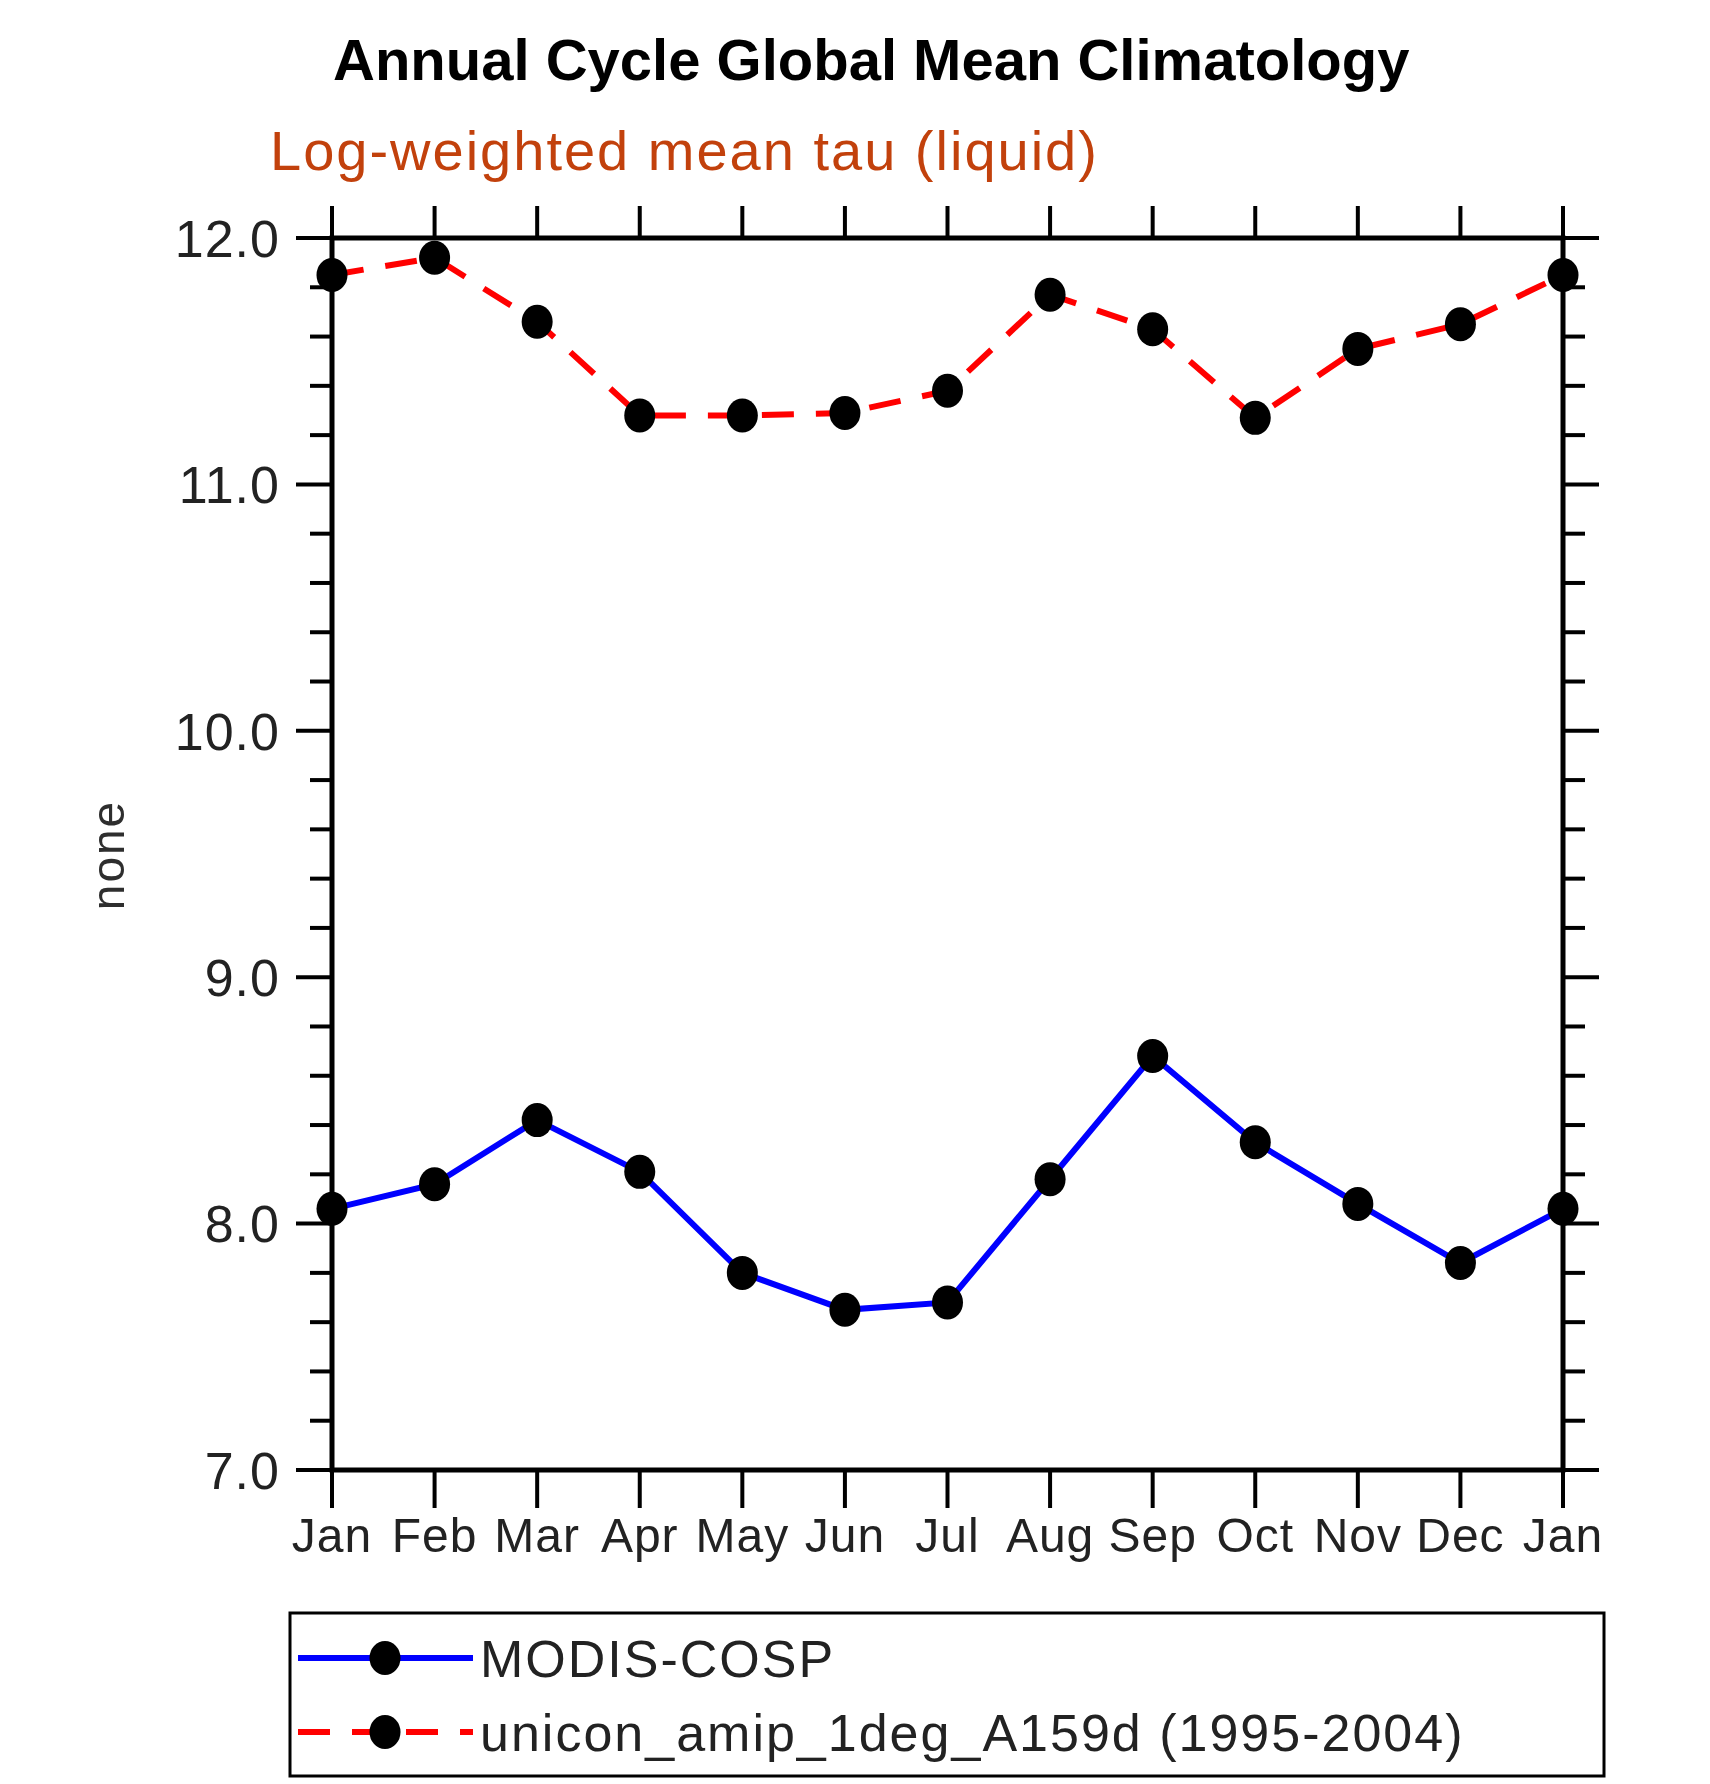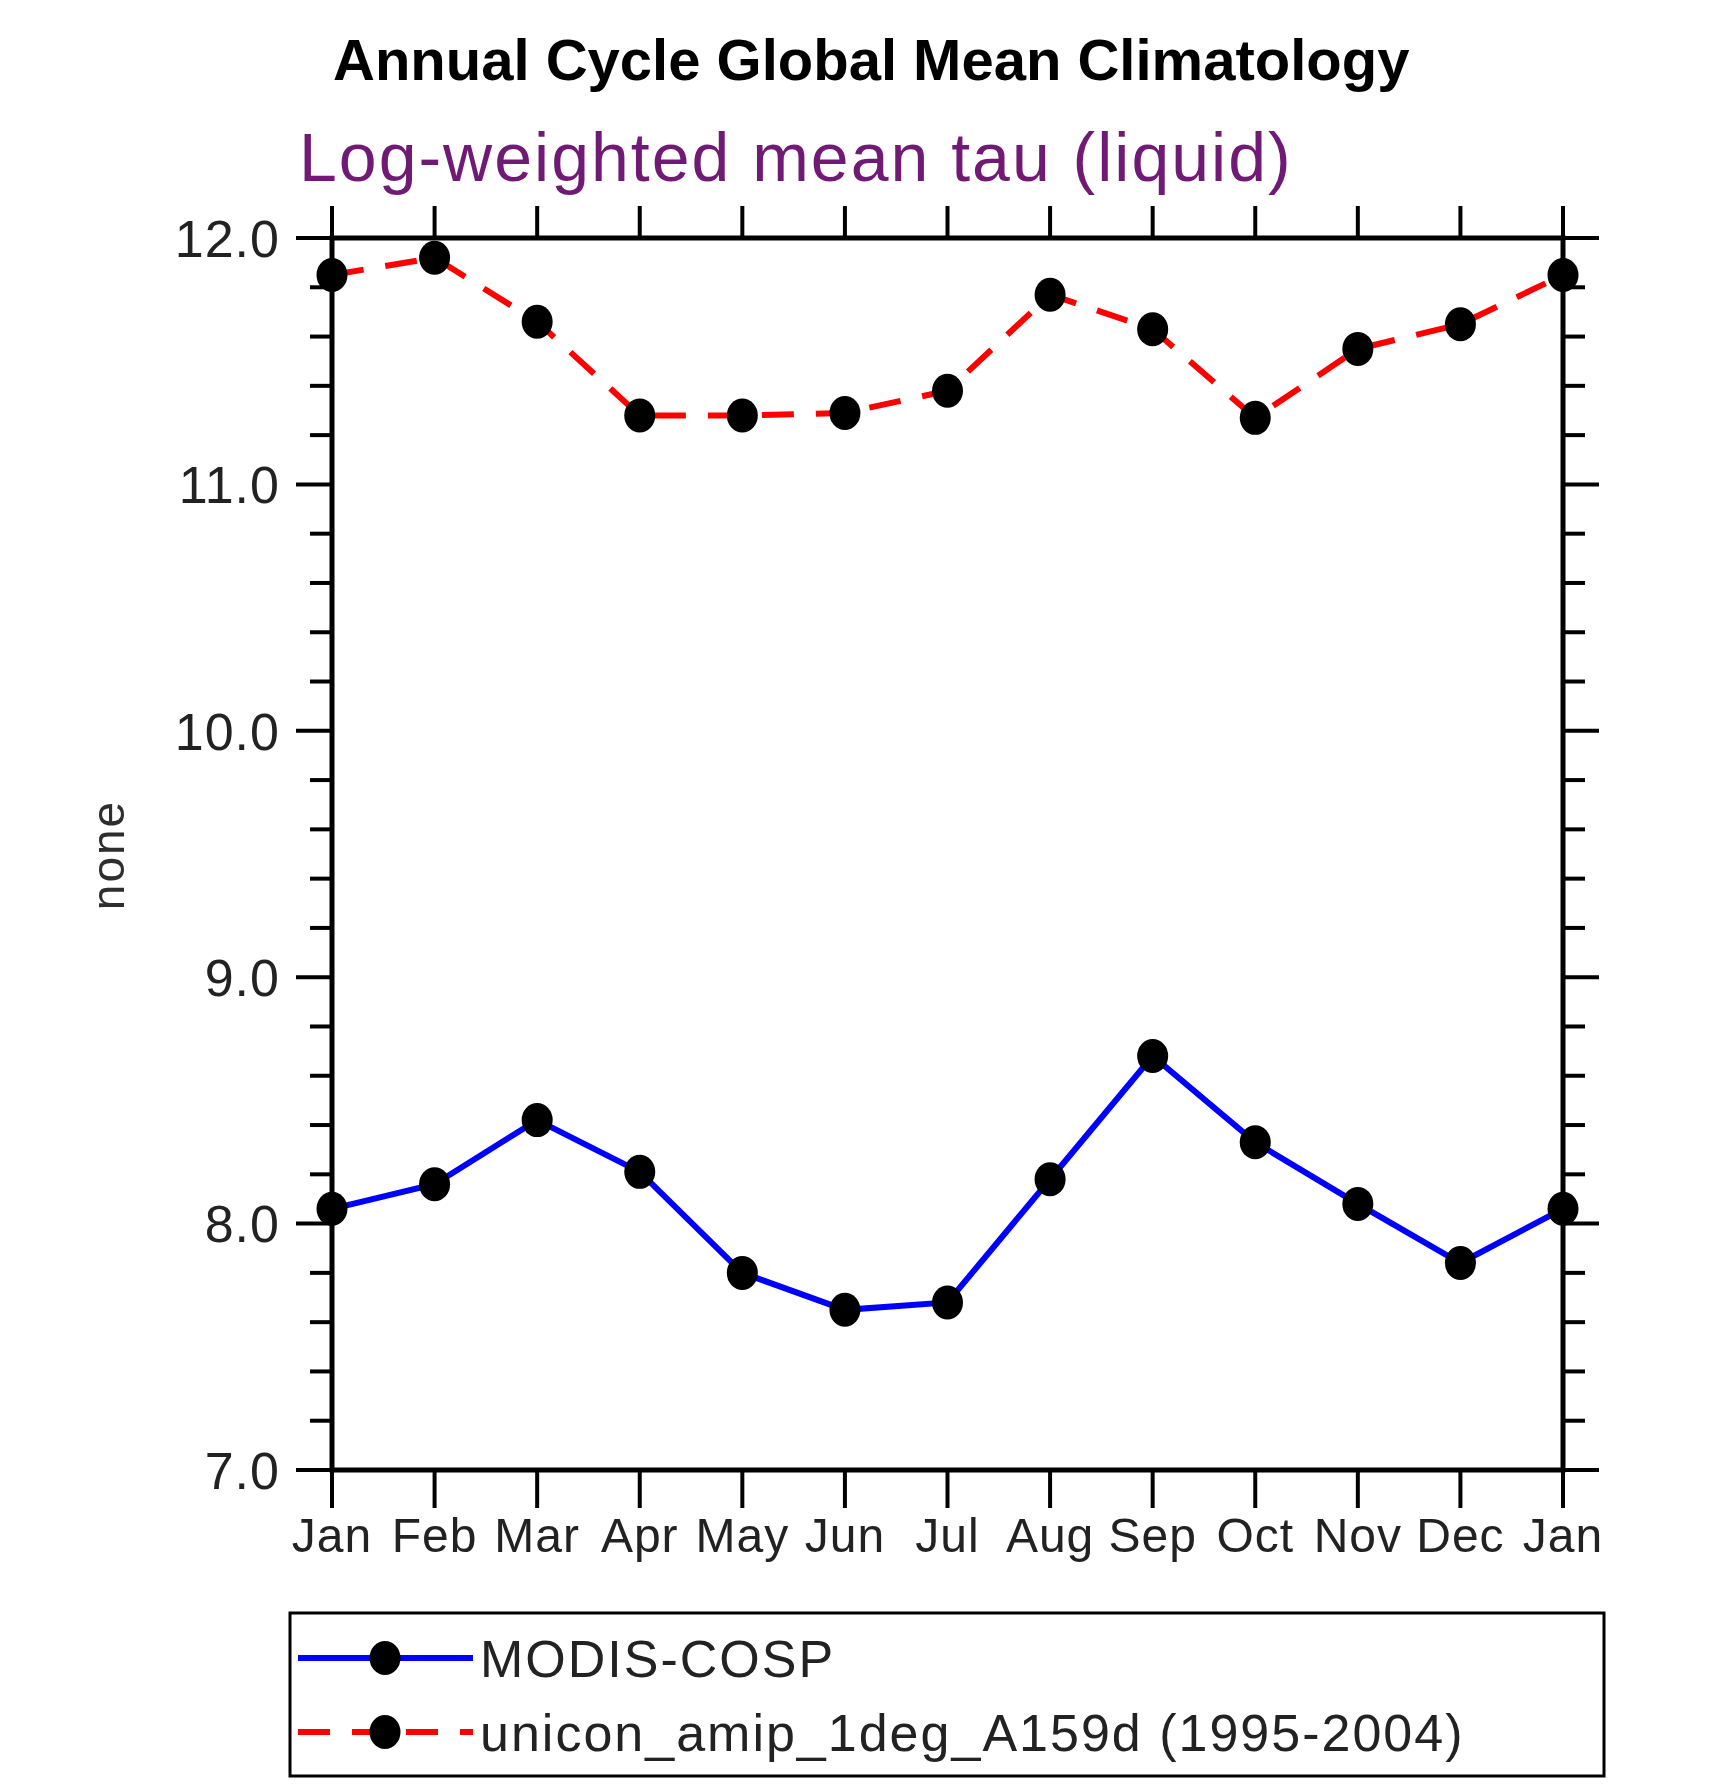--- a/index.html
+++ b/index.html
@@ -8,22 +8,22 @@
     width:1710px;height:1784px;
     font-family:"Liberation Sans", sans-serif;
     overflow:hidden;
   }
   .page-title{
     position:absolute;left:333px;top:26px;
     font-size:58px;font-weight:bold;color:#000;
     letter-spacing:0px;white-space:nowrap;
   }
   .chart-subtitle{
-    position:absolute;left:299px;top:118px;
-    font-size:68px;font-weight:normal;color:#701a75;
+    position:absolute;left:270px;top:118px;
+    font-size:56px;font-weight:normal;color:#c2410c;
     letter-spacing:2px;white-space:nowrap;
   }
   .y-axis-title{
     position:absolute;left:108px;top:855px;
     transform:translate(-50%,-50%) rotate(-90deg);
     font-size:46px;color:#2e2e2e;letter-spacing:2px;
   }
   svg{position:absolute;left:0;top:0;}
   text{font-family:"Liberation Sans", sans-serif;fill:#222;}
 </style>

